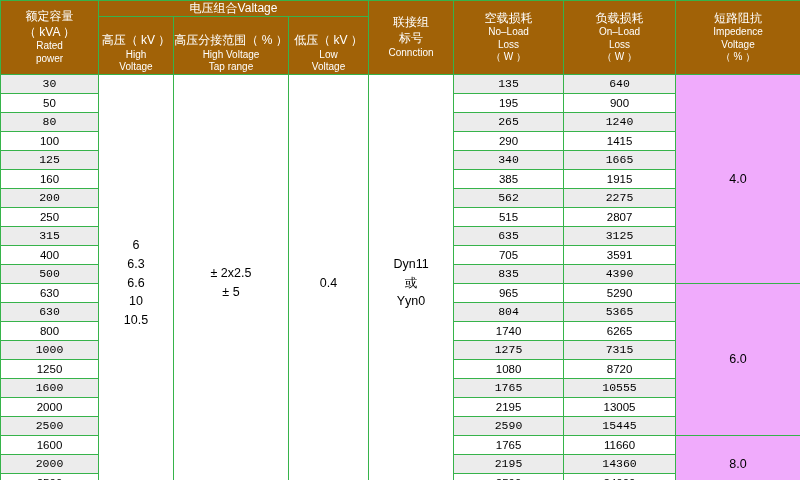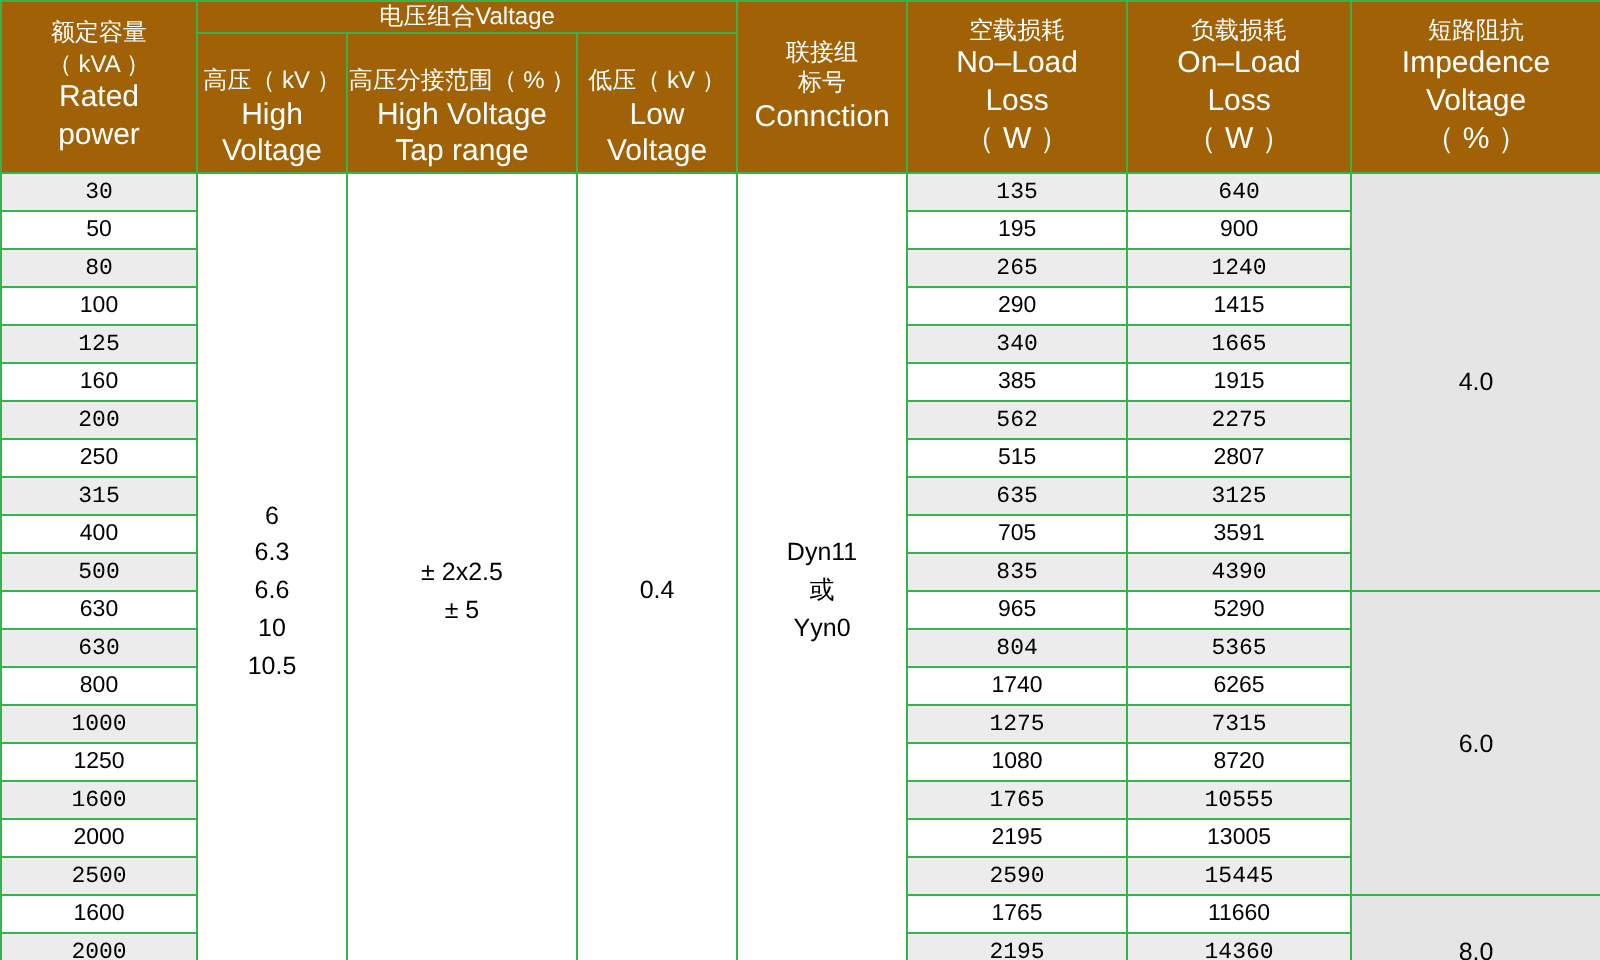--- a/index.html
+++ b/index.html
@@ -35,40 +35,40 @@
   }
   .hdr-top {
     font-size: 12px;
     margin-top: 16px;
   }
   .cn {
     font-size: 12px;
     line-height: 1.3;
   }
   .en {
-    font-size: 15px;
+    font-size: 10px;
     line-height: 1.25;
   }
   .data {
     font-size: 11.5px;
     height: 18px;
     background: #ffffff;
   }
   .alt {
     background: #ececec;
     font-family: Liberation Mono, monospace;
   }
   .span-cell {
     font-size: 12.5px;
     line-height: 1.5;
     background: #ffffff;
   }
   .imp-cell {
     font-size: 12.5px;
-    background: #e5e5e5;
+    background: #f0abfc;
   }
   .nowrap { white-space: nowrap; margin-top: 16px; }
 </style>
 </head>
 <body>
 
 <table id="spec-table">
   <colgroup>
     <col style="width:98px">
     <col style="width:75px">

